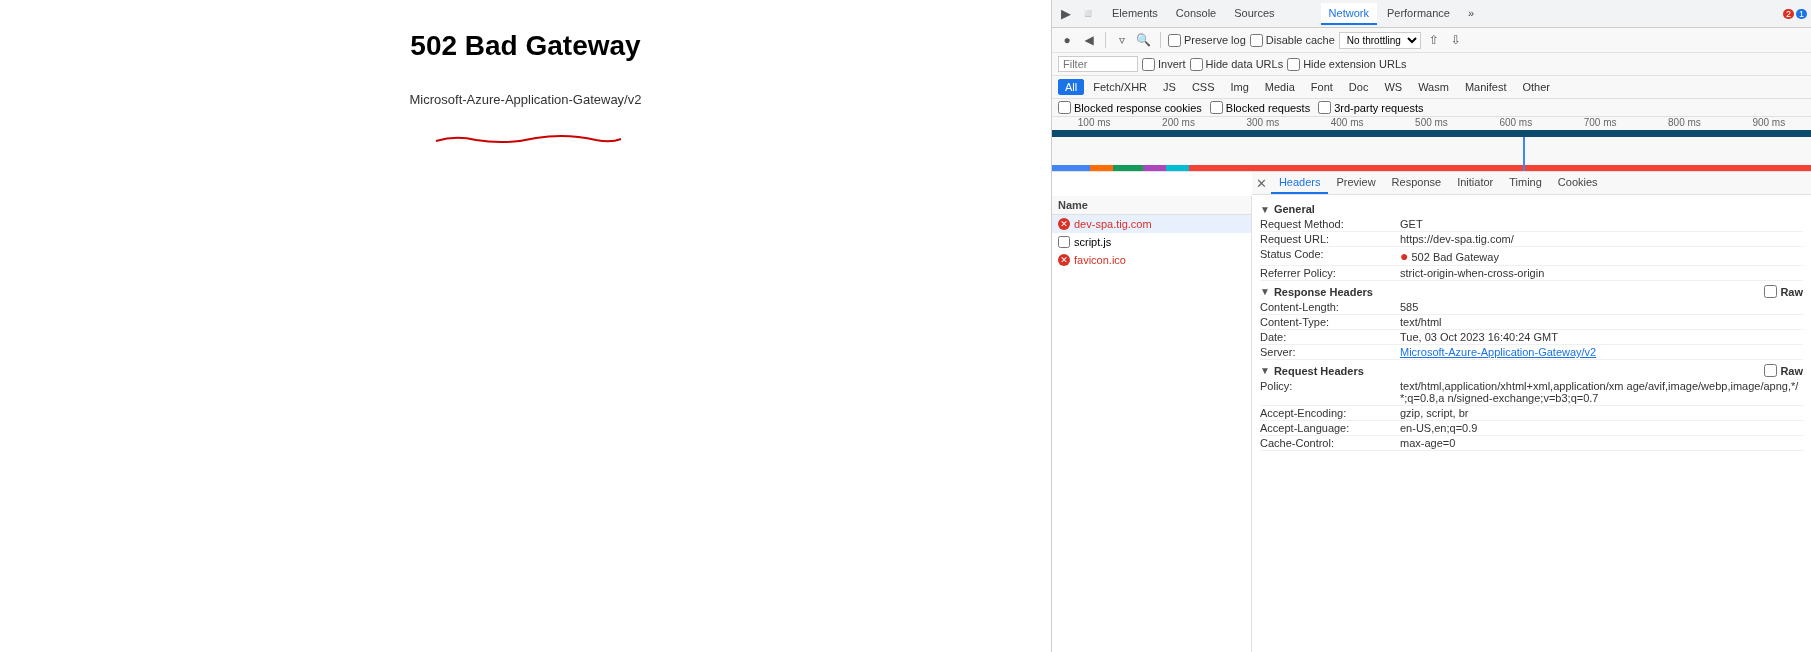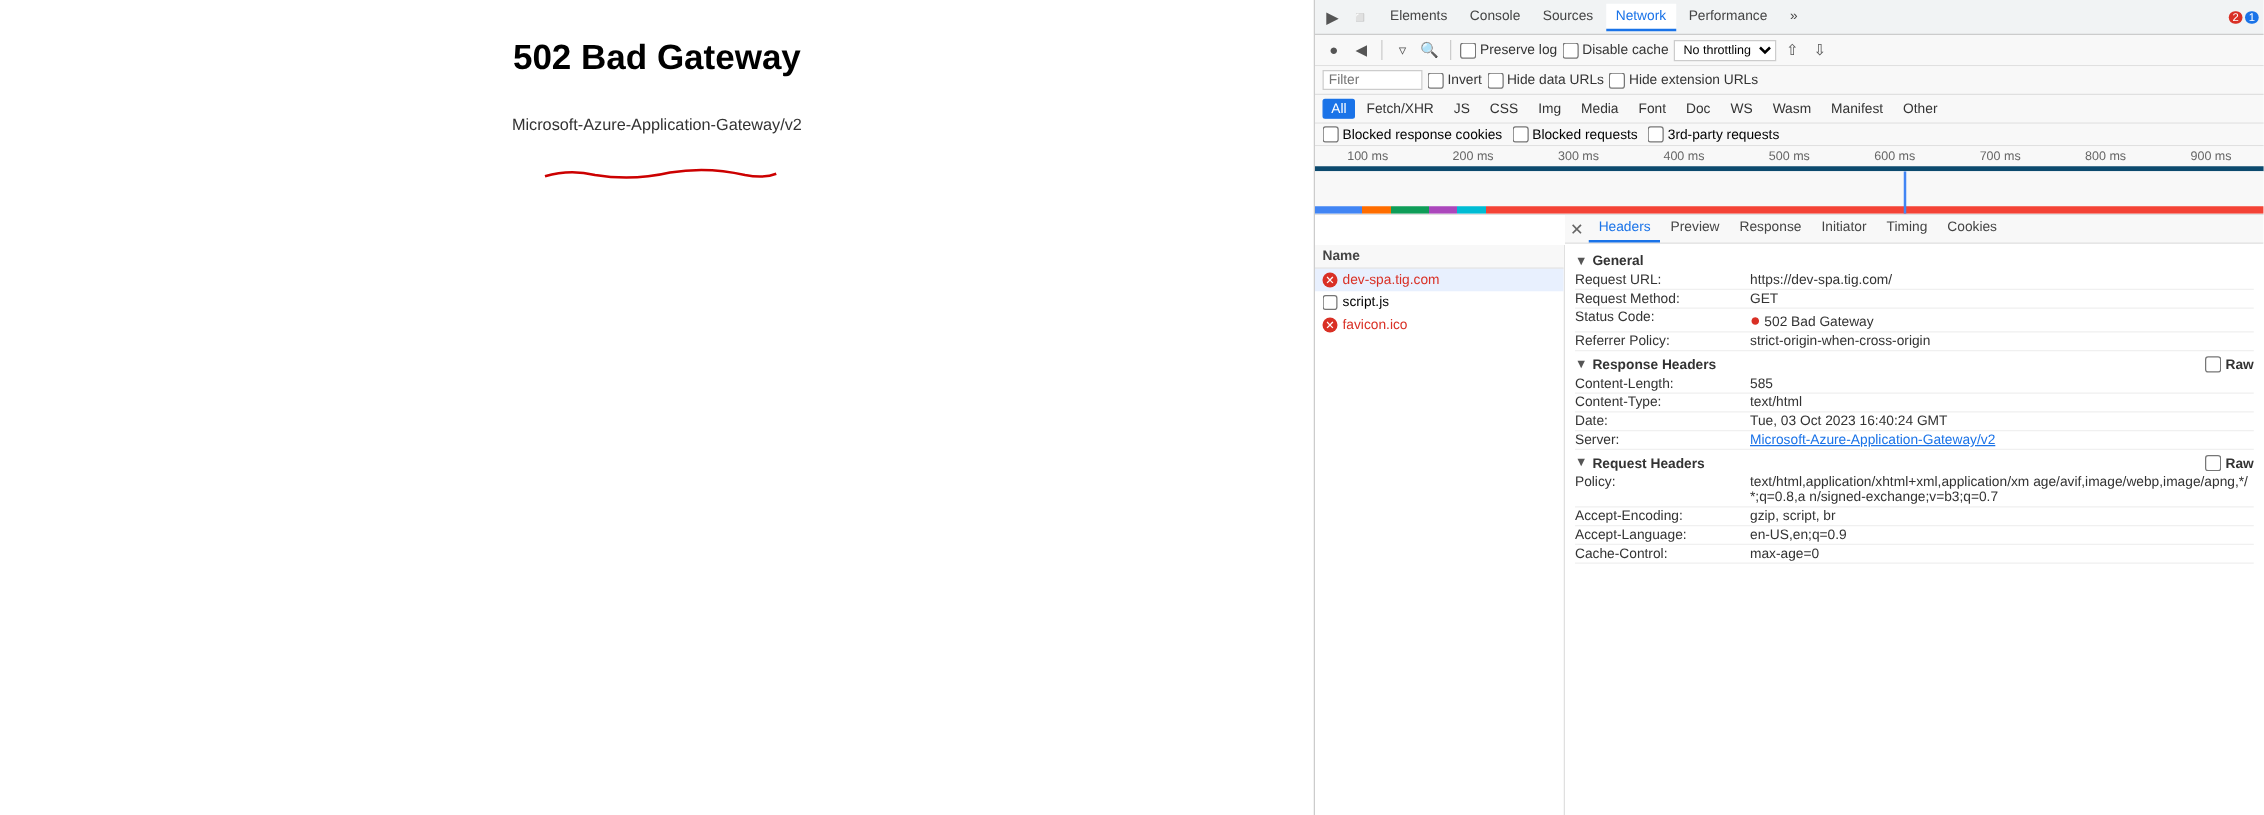--- a/index.html
+++ b/index.html
@@ -54,20 +54,21 @@
       cursor: pointer;
       font-size: 11px;
       color: #444;
       border-bottom: 2px solid transparent;
       white-space: nowrap;
     }
     .devtools-tab.active {
       color: #1a73e8;
       border-bottom: 2px solid #1a73e8;
       background: #fff;
+      margin-left: 36px;
     }
     .devtools-tab-icons {
       display: flex;
       align-items: center;
       gap: 2px;
       margin-right: 4px;
     }
     .dt-icon-btn {
       width: 20px; height: 20px;
       display: flex; align-items: center; justify-content: center;
@@ -133,21 +134,21 @@
       background: #f8f8f8;
       font-size: 11px;
       align-items: center;
     }
     .filter-checkboxes label { display: flex; align-items: center; gap: 3px; cursor: pointer; }
 
     
     .timeline-bar {
       height: 20px;
       background: #f8f8f8;
-      border-bottom: 4px solid #0c4a6e;
+      border-bottom: 7px solid #0c4a6e;
       position: relative;
       display: flex;
       align-items: flex-end;
     }
     .timeline-labels {
       display: flex;
       width: 100%;
       padding: 0 0 2px 0;
     }
     .timeline-label {
@@ -446,26 +447,26 @@
         <div class="detail-tab">Cookies</div>
       </div>
 
       <div class="headers-content">
 
         <div class="section-header">
           <span class="arrow">▼</span>
           <span>General</span>
         </div>
         <div class="header-row">
+          <span class="header-key">Request Method:</span>
+          <span class="header-val">GET</span>
+        </div>
+        <div class="header-row">
           <span class="header-key">Request URL:</span>
           <span class="header-val">https://dev-spa.tig.com/</span>
-        </div>
-        <div class="header-row">
-          <span class="header-key">Request Method:</span>
-          <span class="header-val">GET</span>
         </div>
         <div class="header-row">
           <span class="header-key">Status Code:</span>
           <span class="header-val">
             <span class="status-dot">●</span><span>502 Bad Gateway</span>
           </span>
         </div>
         <div class="header-row">
           <span class="header-key">Referrer Policy:</span>
           <span class="header-val">strict-origin-when-cross-origin</span>

